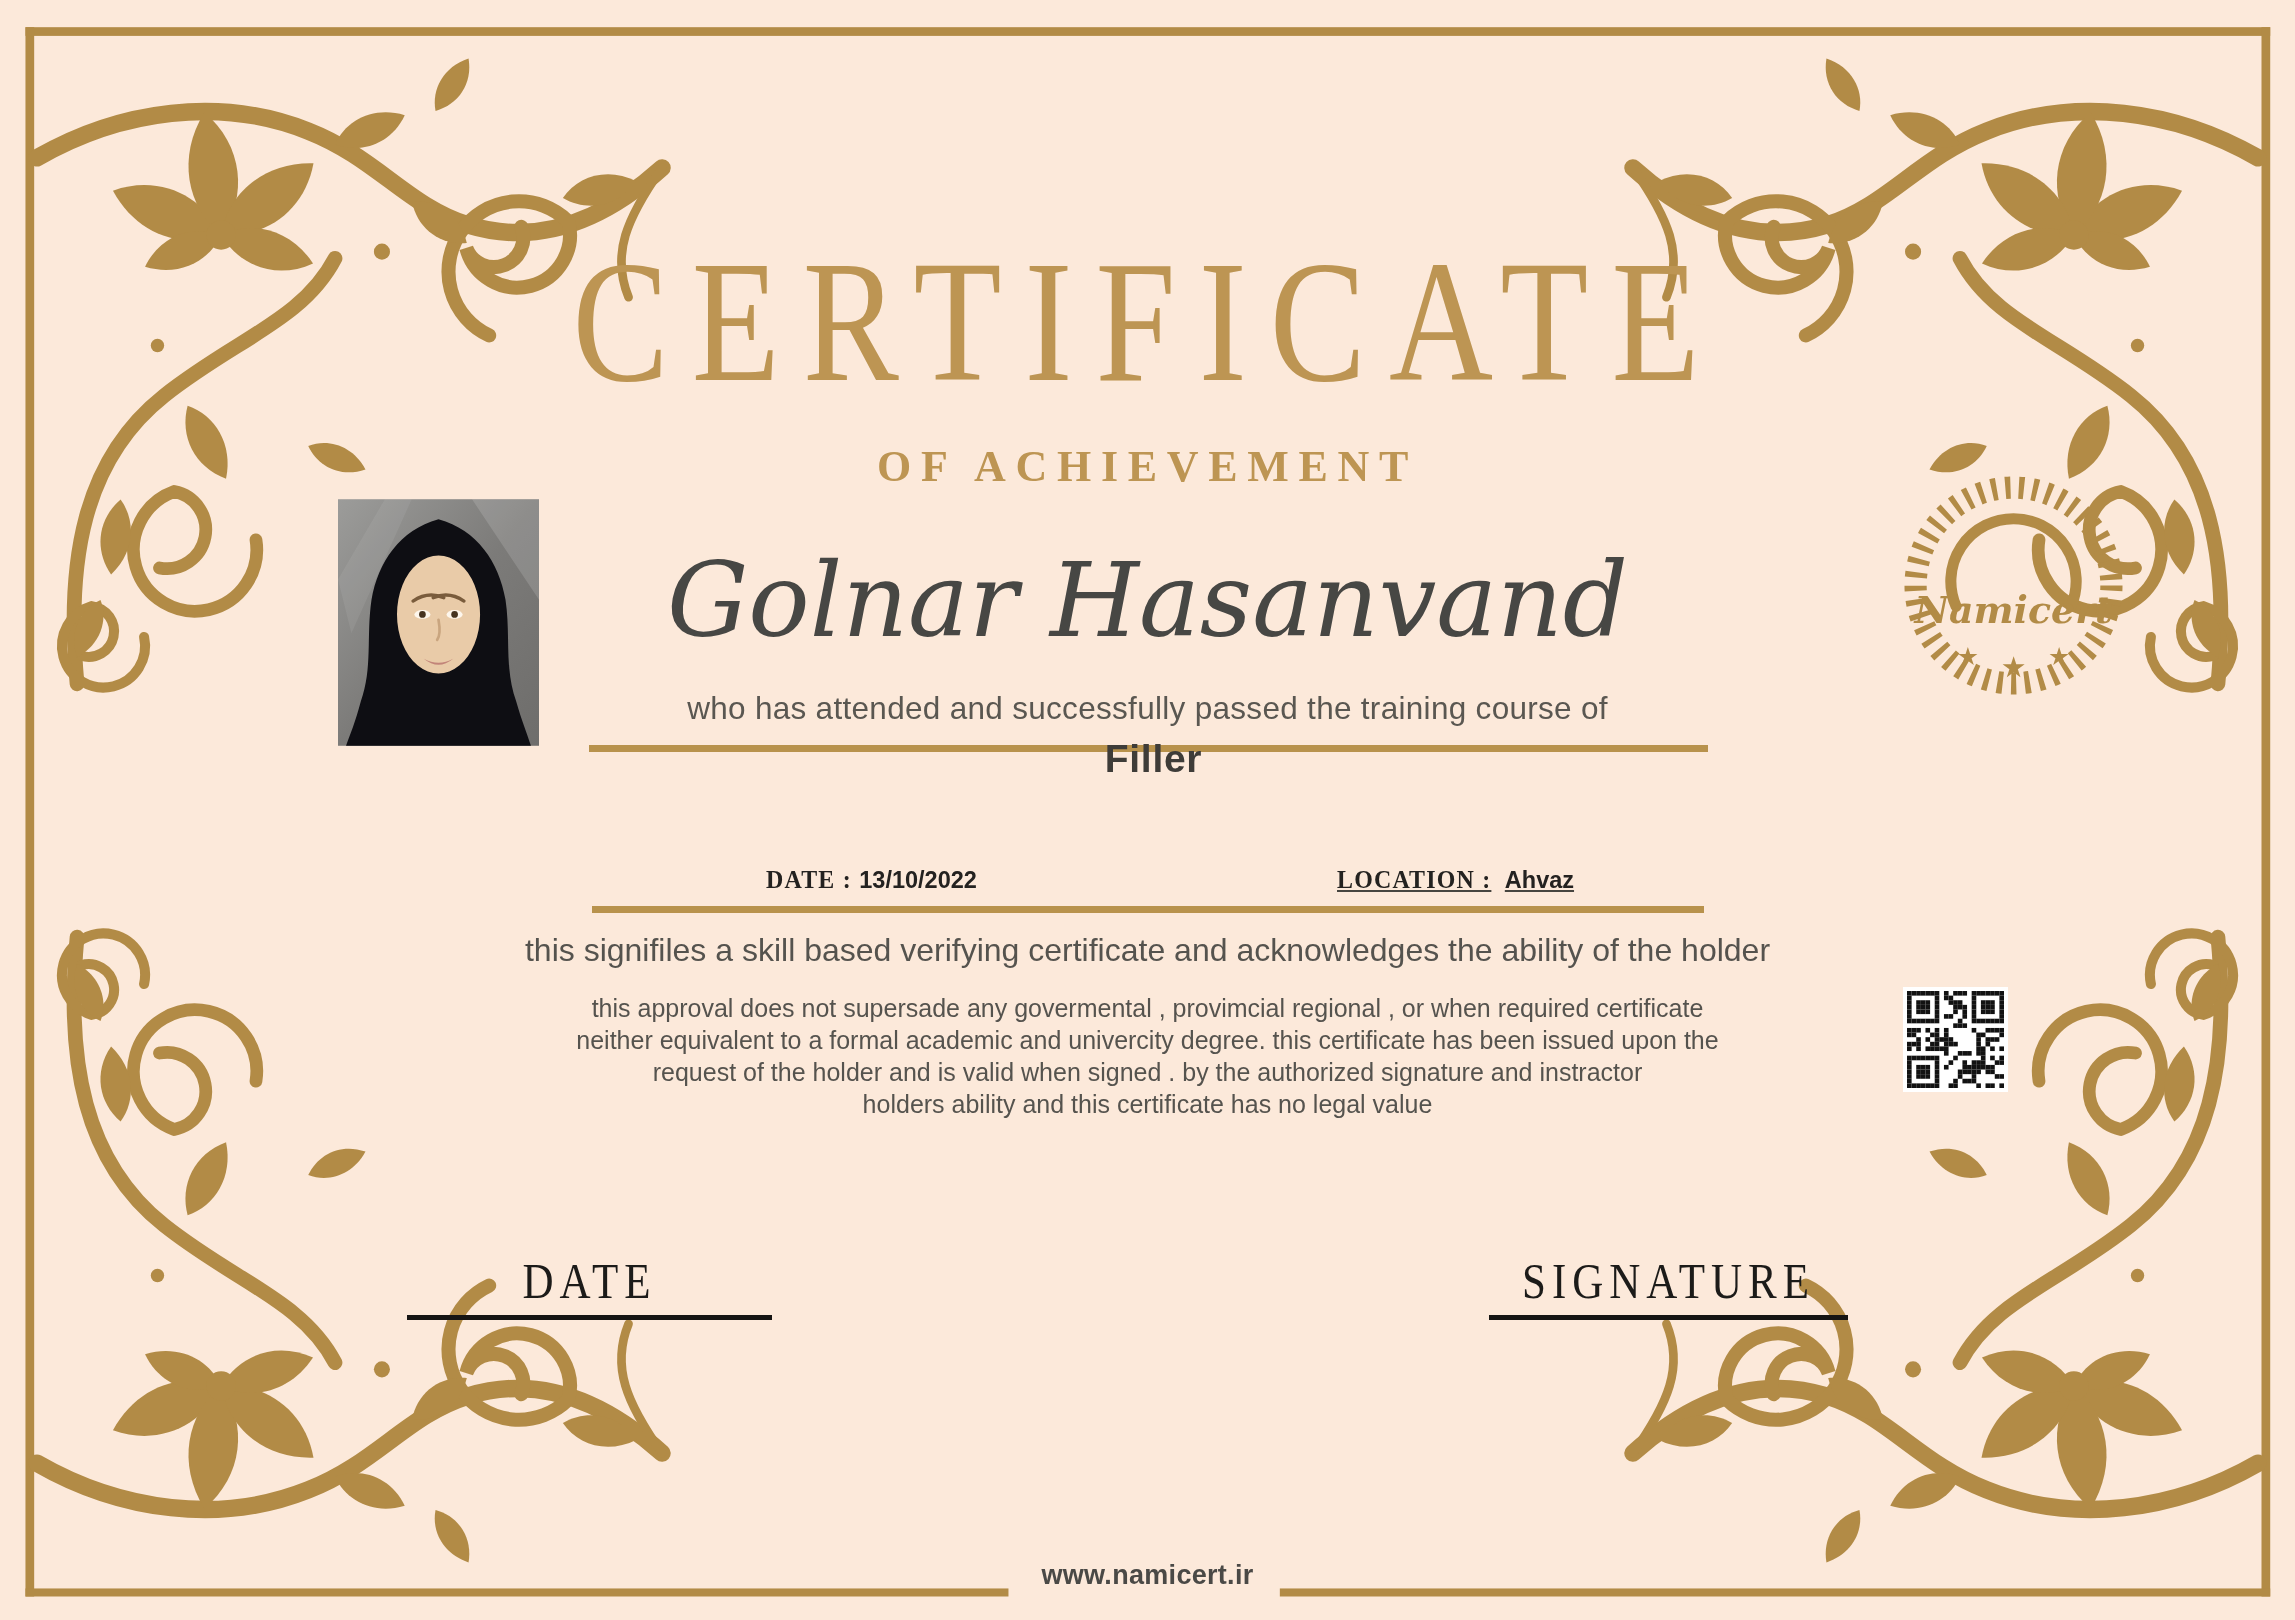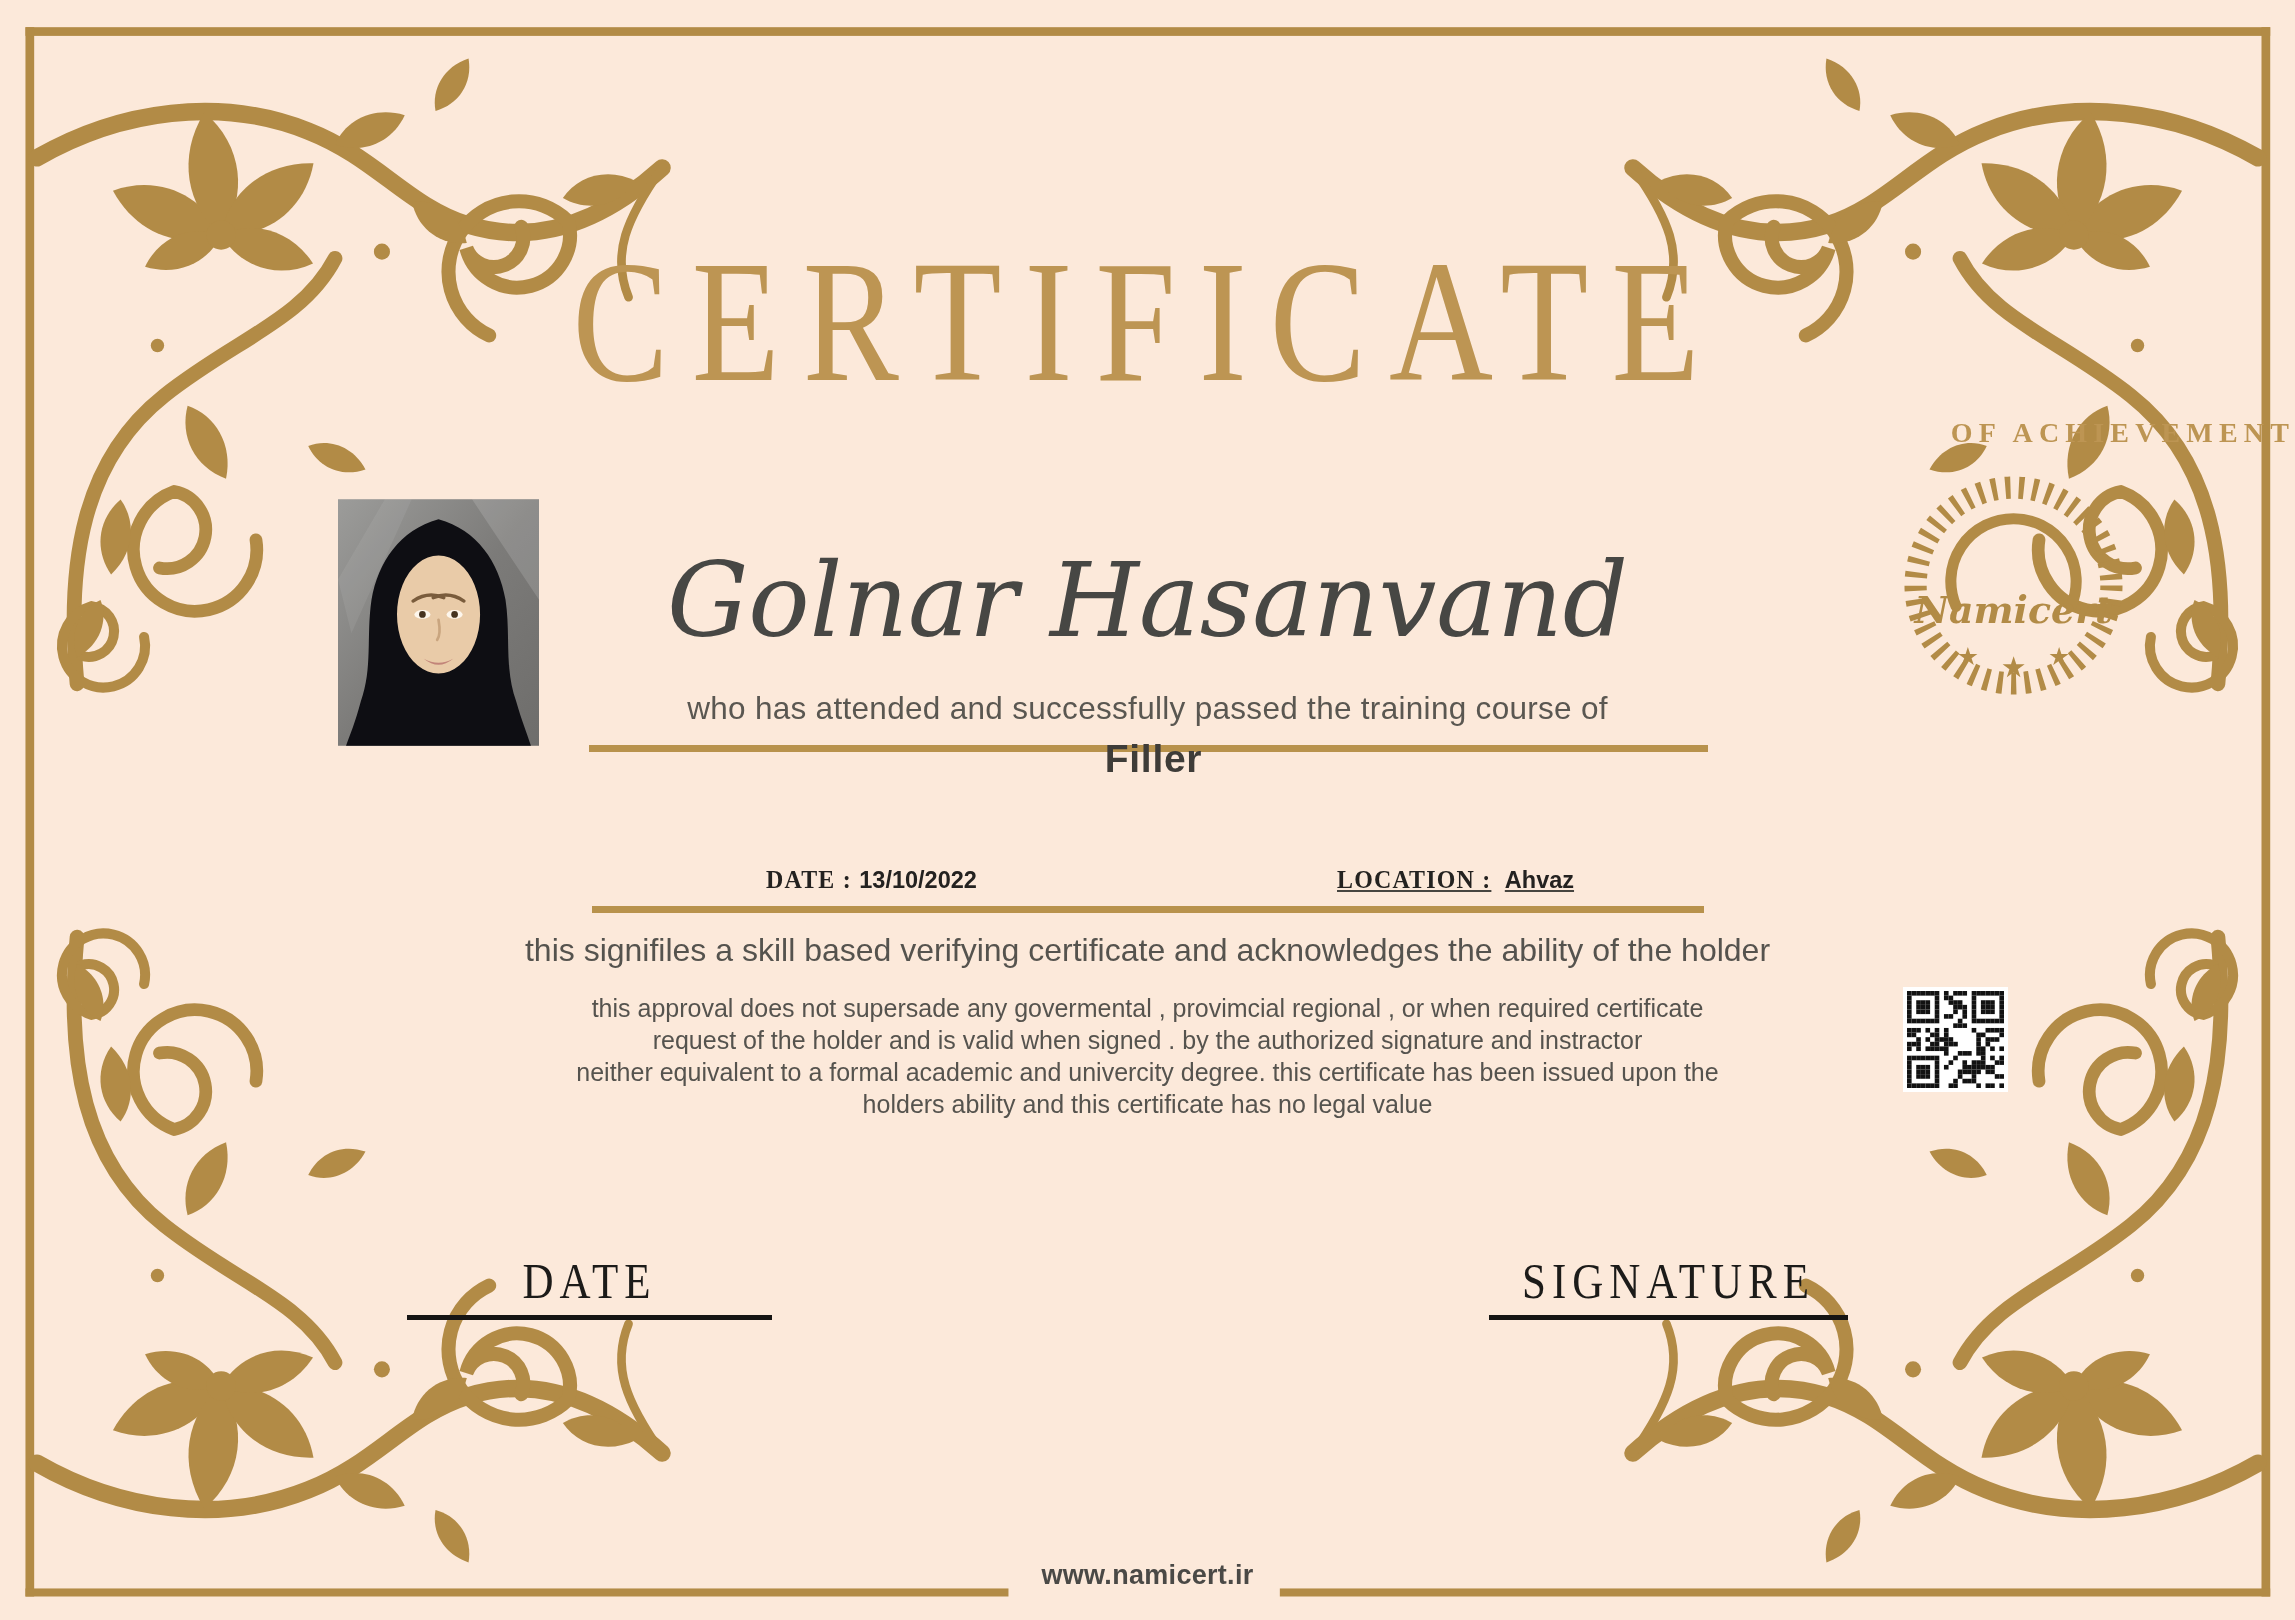--- a/index.html
+++ b/index.html
@@ -16,24 +16,24 @@
   
   .cert-title{
     top:236px;
     font-family:"Liberation Serif",serif;
     font-size:155px;line-height:1;font-weight:400;
     letter-spacing:0.16em;color:#bd9553;
     transform:scale(0.93,1.12);transform-origin:center top;
     white-space:nowrap;
   }
   .cert-sub{
-    top:417px;
+    top:441px;
     font-family:"Liberation Serif",serif;
-    font-size:28px;font-weight:700;letter-spacing:0.22em;
-    color:#bd9553;white-space:nowrap;text-align:right;
+    font-size:44px;font-weight:700;letter-spacing:0.22em;
+    color:#bd9553;white-space:nowrap;
   }
 
   
   .recipient-name{
     top:540px;
     font-family:"DejaVu Serif",serif;font-style:italic;
     font-size:102px;line-height:1.2;color:#474744;
     white-space:nowrap;
   }
   .intro-line{
@@ -204,22 +204,22 @@
 <div class="meta-group" style="left:1337px;text-decoration:underline;">
   <span class="meta-label">LOCATION :</span>
   <span class="meta-value">Ahvaz</span>
 </div>
 
 <div class="rule" style="left:592px;top:906px;width:1112px;height:6.7px;"></div>
 
 <div class="abs center statement-lead">this signifiles a skill based verifying certificate and acknowledges the ability of the holder</div>
 <div class="abs center statement-body">
   <div>this approval does not supersade any govermental , provimcial regional , or when required certificate</div>
+  <div>neither equivalent to a formal academic and univercity degree. this certificate has been issued upon the</div>
   <div>request of the holder and is valid when signed . by the authorized signature and instractor</div>
-  <div>neither equivalent to a formal academic and univercity degree. this certificate has been issued upon the</div>
   <div>holders ability and this certificate has no legal value</div>
 </div>
 
 <div class="abs qr-box">
   <svg width="97" height="97" viewBox="0 0 147 147" fill="#121212">
       <rect x="0" y="0" width="7" height="7"></rect>
       <rect x="7" y="0" width="7" height="7"></rect>
       <rect x="14" y="0" width="7" height="7"></rect>
       <rect x="21" y="0" width="7" height="7"></rect>
       <rect x="28" y="0" width="7" height="7"></rect>

